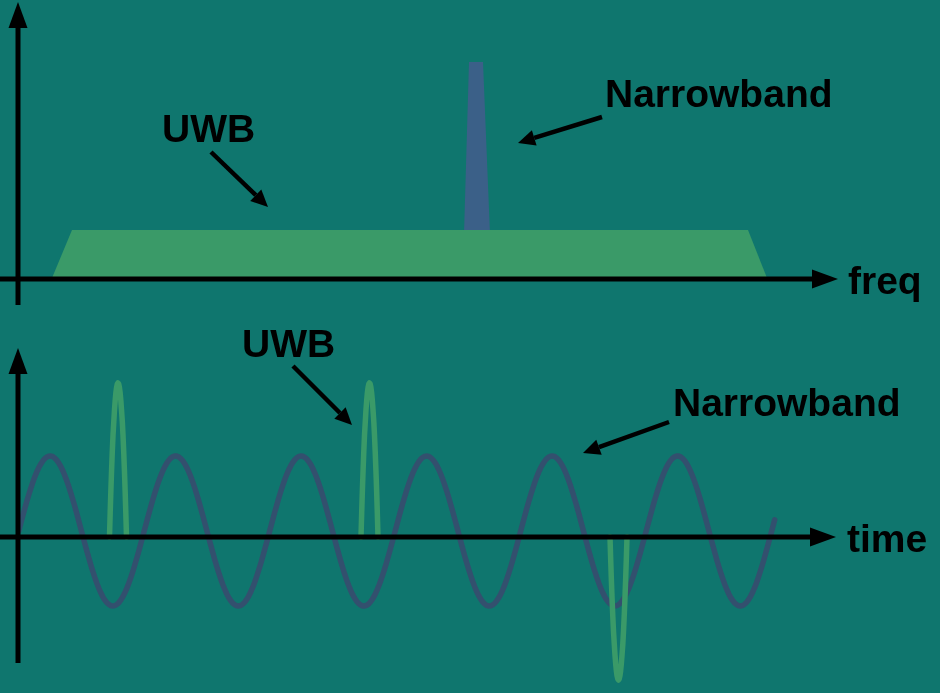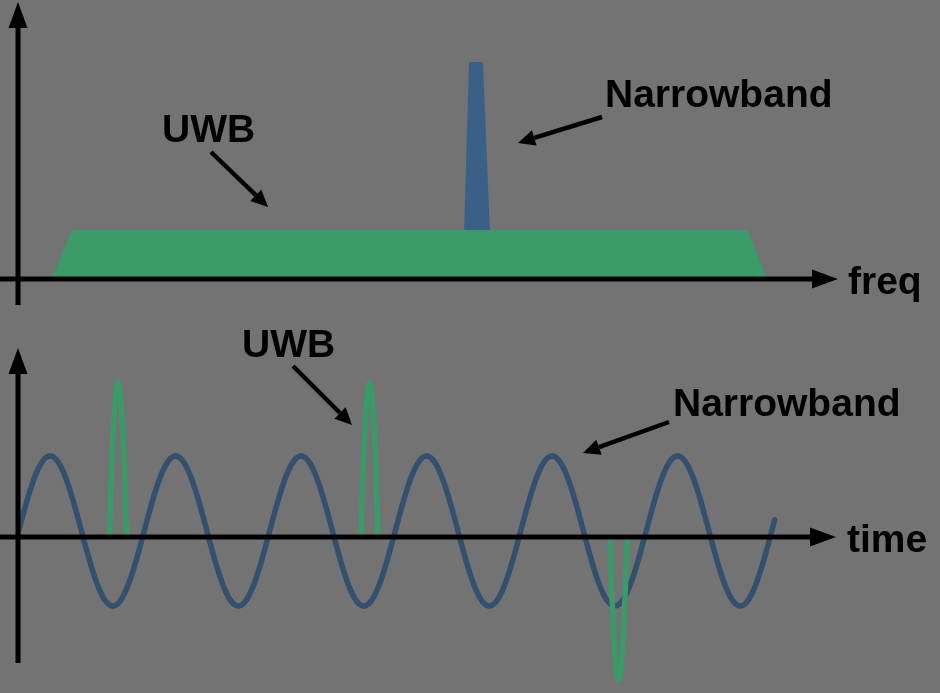--- a/index.html
+++ b/index.html
@@ -1,20 +1,20 @@
 <!DOCTYPE html>
 <html><head>
 <meta charset="utf-8">
 <style>
   html, body { margin: 0; padding: 0; background: #ffffff; }
   .stage {
     position: relative;
     width: 940px;
     height: 693px;
-    background: #737373;
+    background: #0f766e;
     overflow: hidden;
   }
   svg { display: block; }
   .figlabel {
     font-family: "Liberation Sans", sans-serif;
     font-weight: 700;
     font-size: 39px;
     fill: #000000;
   }
 </style>

